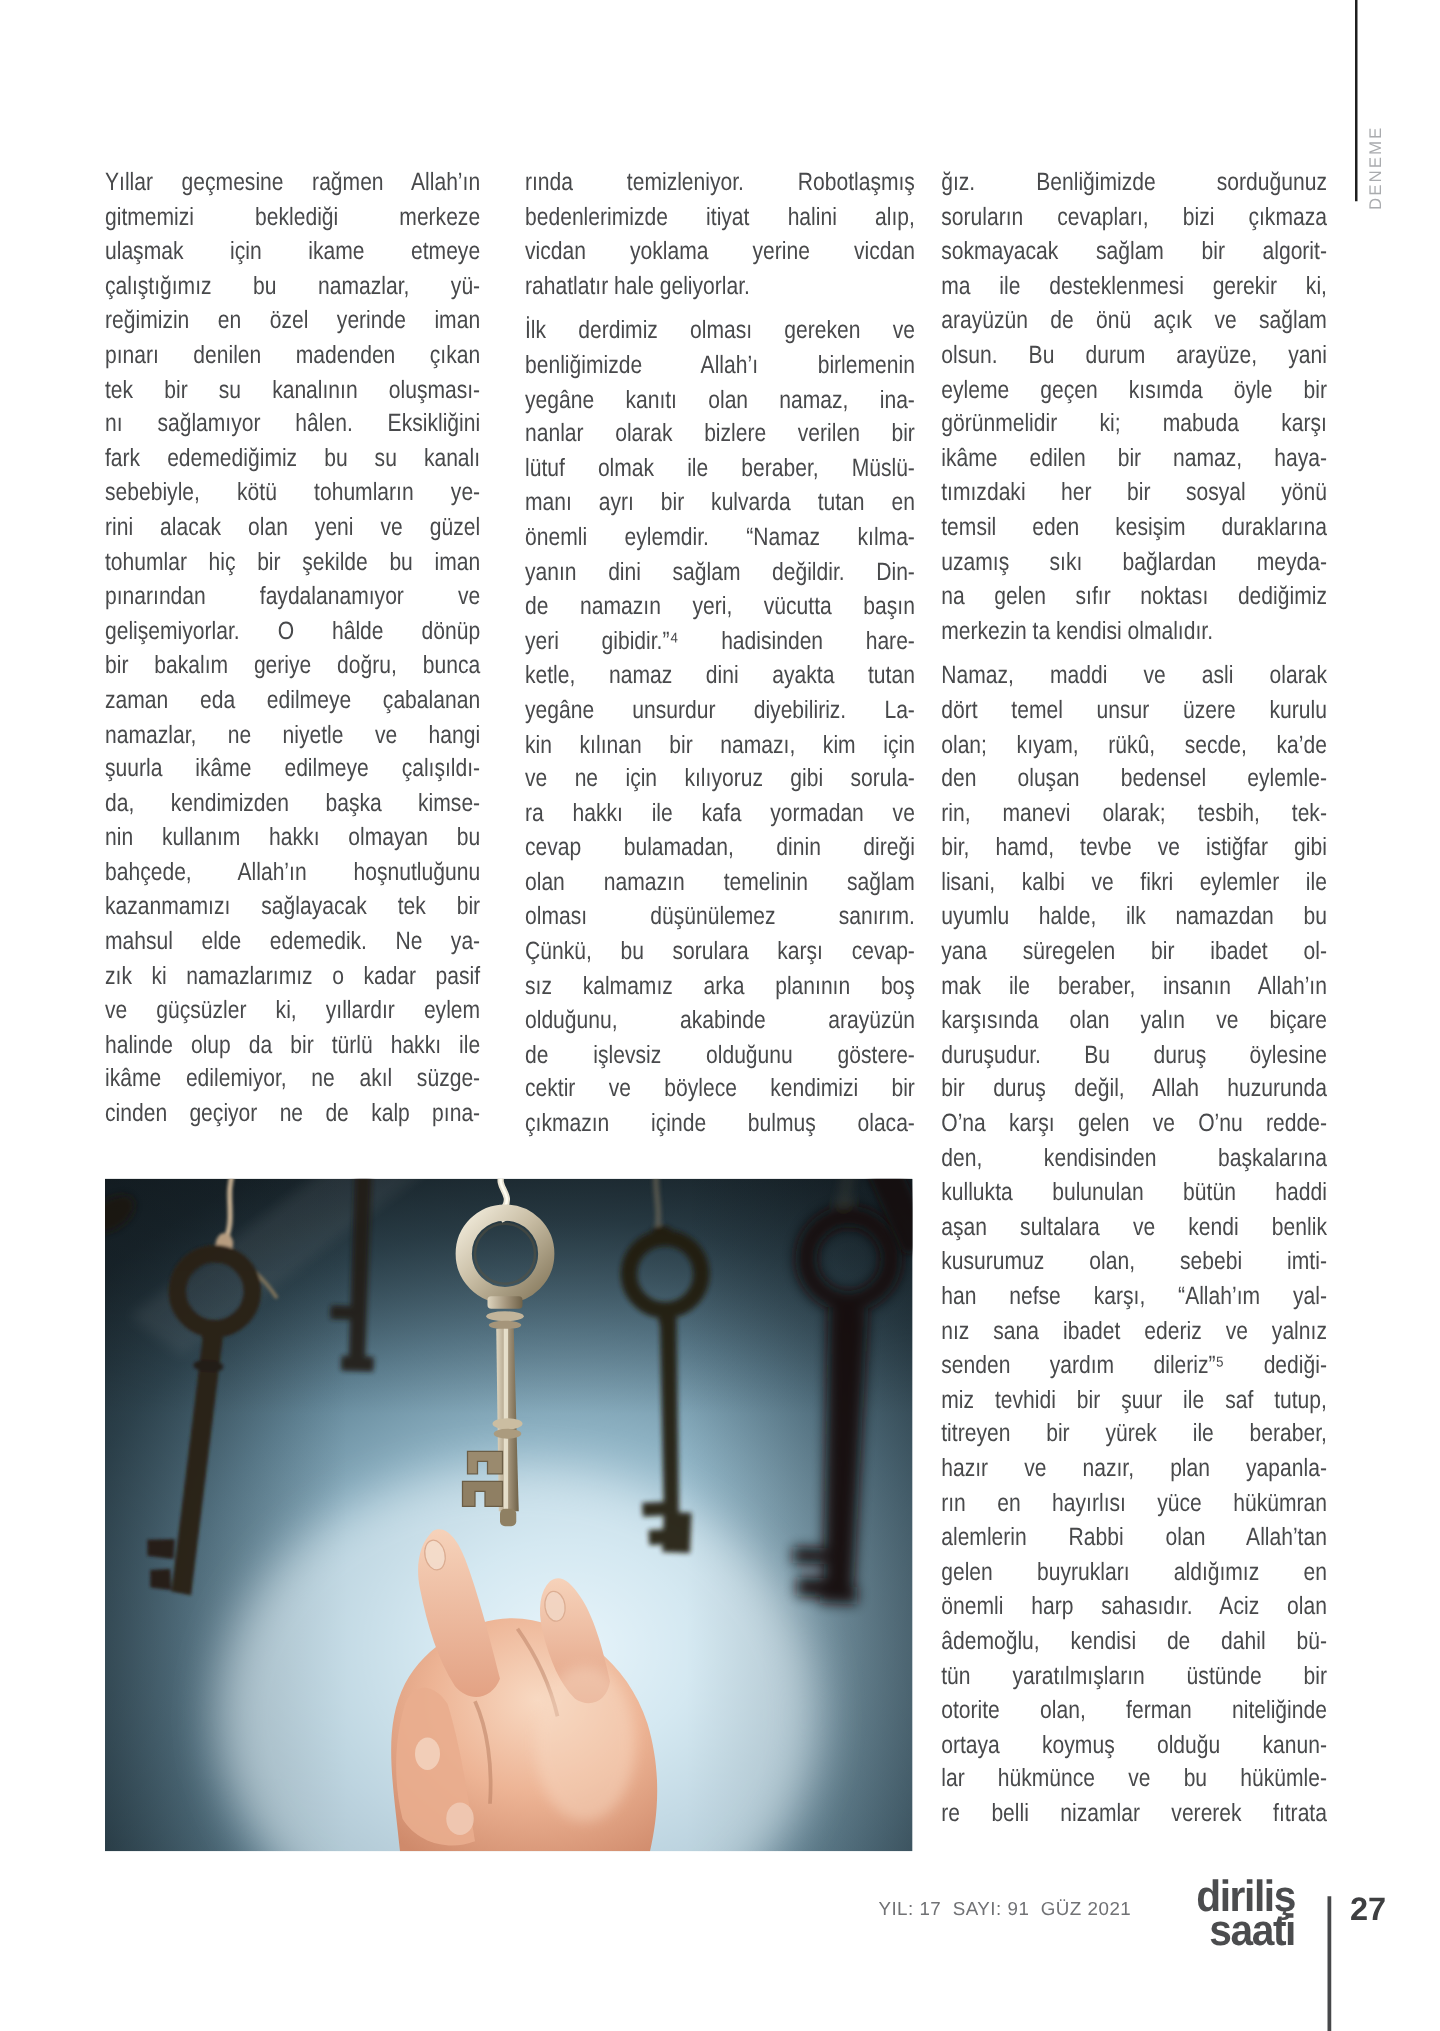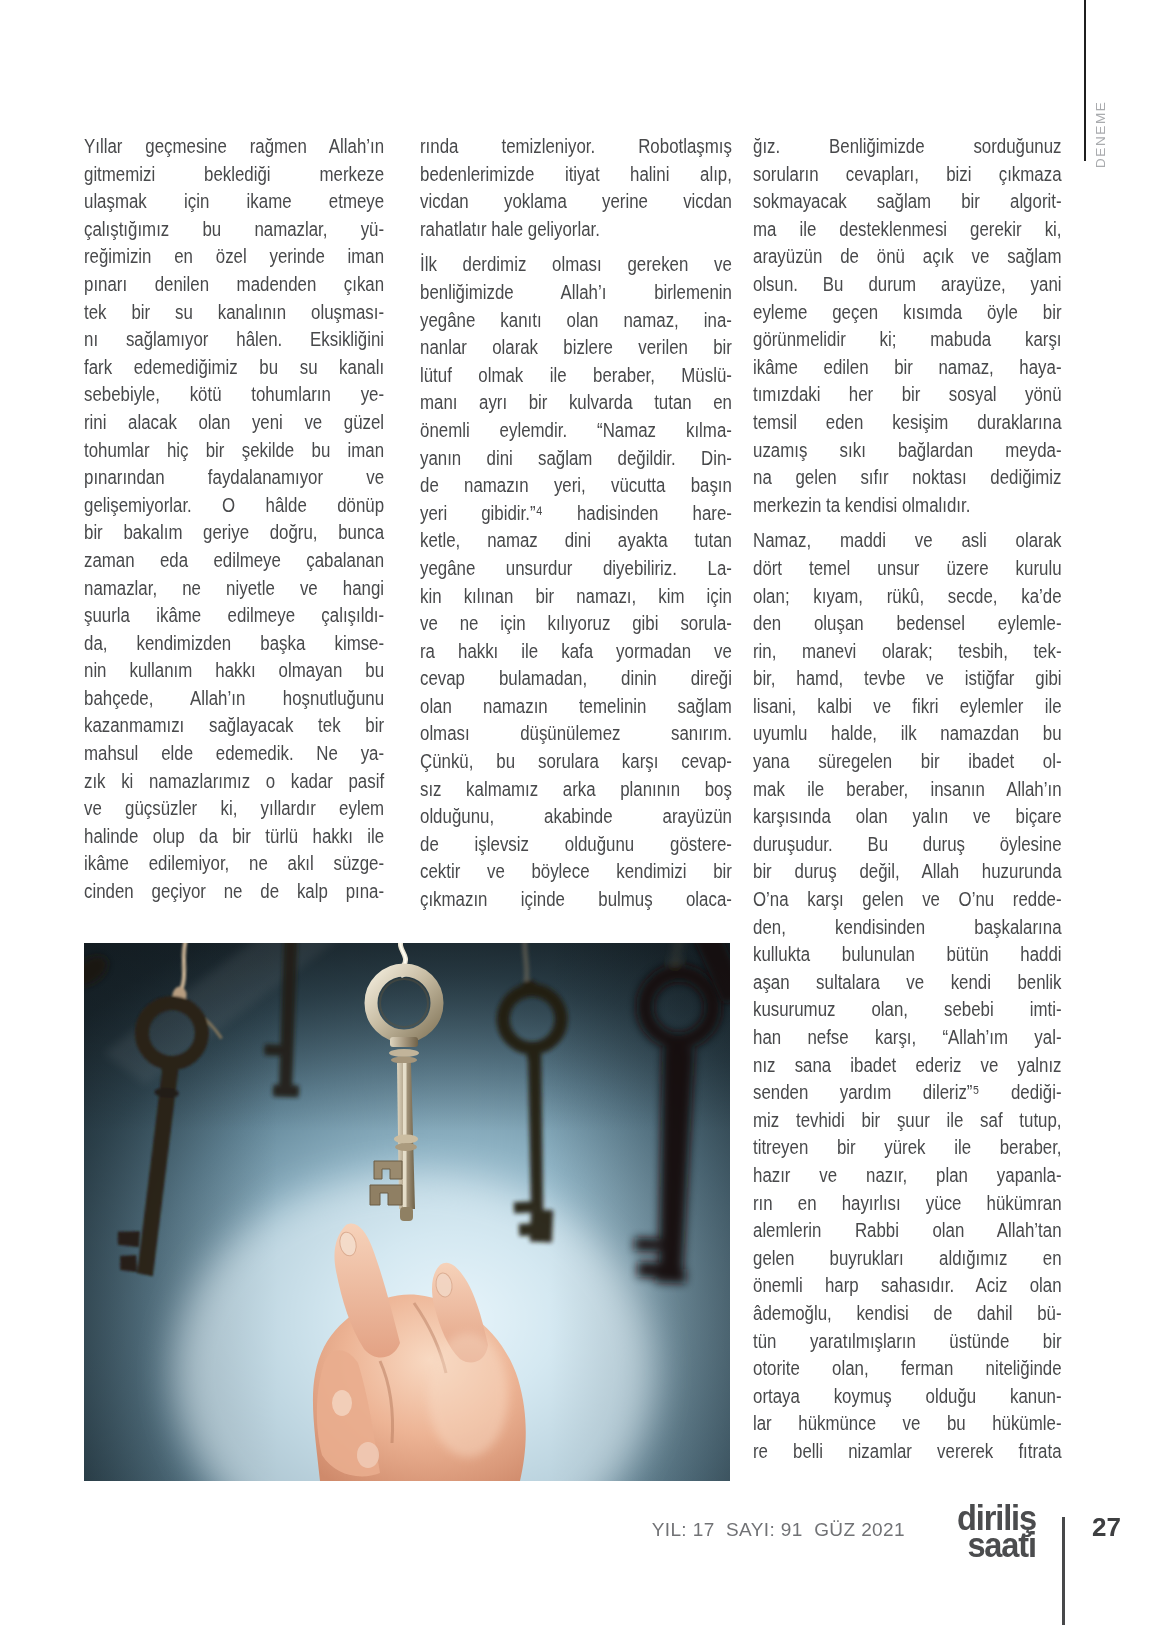--- a/index.html
+++ b/index.html
@@ -25,26 +25,26 @@
   .photo svg{display:block}
   
   .sidebar-rule{position:absolute;left:1084px;top:0;width:2px;height:161px;background:var(--rule,#1f1f1f);}
   .sidebar-label{
     position:absolute;left:1093px;top:168px;
     transform:rotate(-90deg);transform-origin:0 0;
     font-size:13.5px;letter-spacing:1.6px;color:var(--muted2,#a9abae);white-space:nowrap;
   }
   
   .issue{position:absolute;left:600px;top:1519px;width:305px;text-align:right;
-    font-size:19px;color:var(--muted,#717275);letter-spacing:.4px;}
+    font-size:15px;color:var(--muted,#717275);letter-spacing:.4px;}
   .logo{position:absolute;left:890px;top:1504px;width:146px;text-align:right;
     font-weight:bold;font-size:35px;line-height:27px;letter-spacing:-1.2px;
     color:var(--logo,#4b4c4e);transform:scaleX(.93);transform-origin:100% 0;}
   .pagebar{position:absolute;left:1062px;top:1517px;width:3px;height:108px;background:#47484a;}
-  .pagenum{position:absolute;left:1080px;top:1512px;font-size:26px;font-weight:bold;color:#3e3f41;margin-left:12px;}
+  .pagenum{position:absolute;left:1080px;top:1512px;font-size:26px;font-weight:bold;color:#3e3f41;}
 </style>
 </head>
 <body>
 
 <div class="sidebar-rule"></div>
 <div class="sidebar-label">DENEME</div>
 
 <main>
   <div class="col" id="col0">
       <div class="para">

